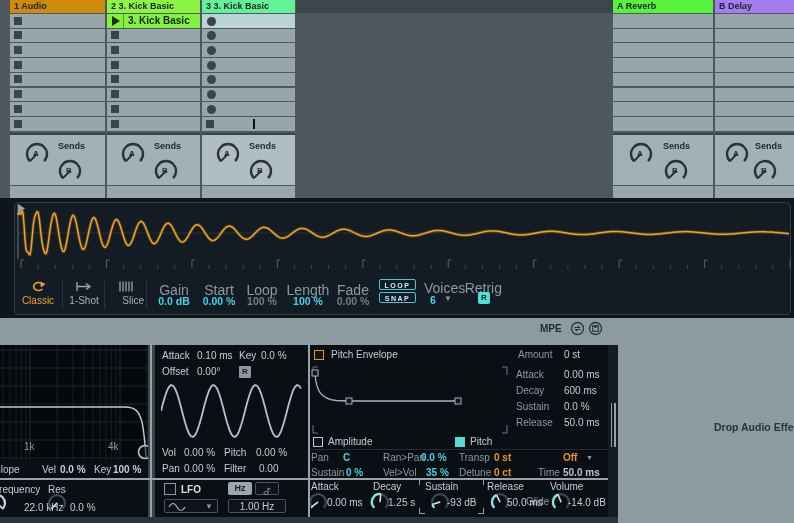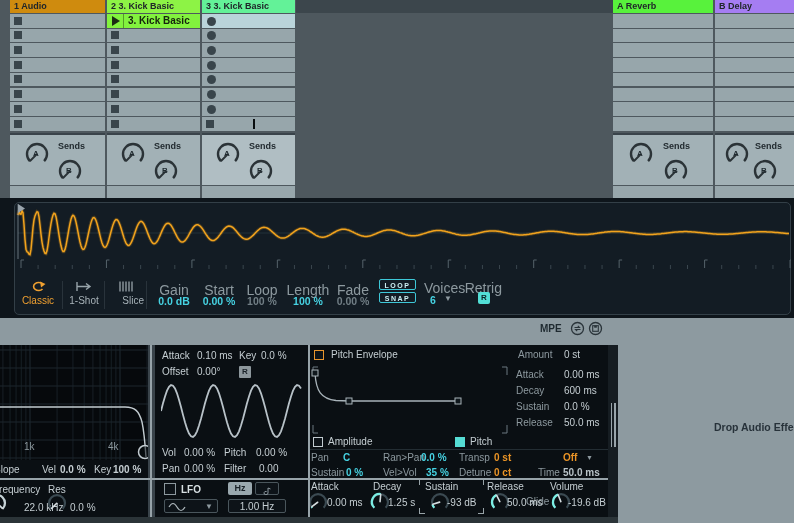--- a/index.html
+++ b/index.html
@@ -543,21 +543,21 @@
           <path d="M5.3,16.7 A8,8 0 0 1 7.4,3.9" fill="none" stroke="#7ceee4" stroke-width="2.2" stroke-linecap="butt"></path>
           <line x1="10.818403800104182" y1="10.643597390324652" x2="7.549672201979444" y2="4.228350416168405" stroke="#d5dde0" stroke-width="1.6" stroke-linecap="round"></line>
         </svg>
         <div class="dtxt" style="left: 507px; top: 152px;">50.0 ms</div>
         <div class="dtxt" style="left: 550px; top: 136px;">Volume</div>
         <svg width="22" height="22" style="position: absolute; left: 550px; top: 146px; overflow: visible;">
           <path d="M5.3,16.7 A8,8 0 1 1 16.7,16.7" fill="none" stroke="#3b4a52" stroke-width="2.2" stroke-linecap="butt"></path>
           <path d="M5.3,16.7 A8,8 0 0 1 8.1,3.6" fill="none" stroke="#7ceee4" stroke-width="2.2" stroke-linecap="butt"></path>
           <line x1="10.85275017892613" y1="10.6280894056447" x2="8.202253399596444" y2="3.9336987072492917" stroke="#d5dde0" stroke-width="1.6" stroke-linecap="round"></line>
         </svg>
-        <div class="dtxt" style="left: 568px; top: 152px;">-19.6 dB</div>
+        <div class="dtxt" style="left: 568px; top: 152px;">-14.0 dB</div>
       </div>
 
     <div class="vsep" style="left:150px;"></div>
     <div class="vsep" style="left:308px;top:0;height:172px;"></div>
     <div class="hsep"></div>
 
     <div class="scrollbar">
       <div class="abs" style="left:2.5px;top:58px;width:1.5px;height:44px;background:#98a4aa;"></div>
       <div class="abs" style="left:6px;top:58px;width:1.5px;height:44px;background:#98a4aa;"></div>
     </div>

